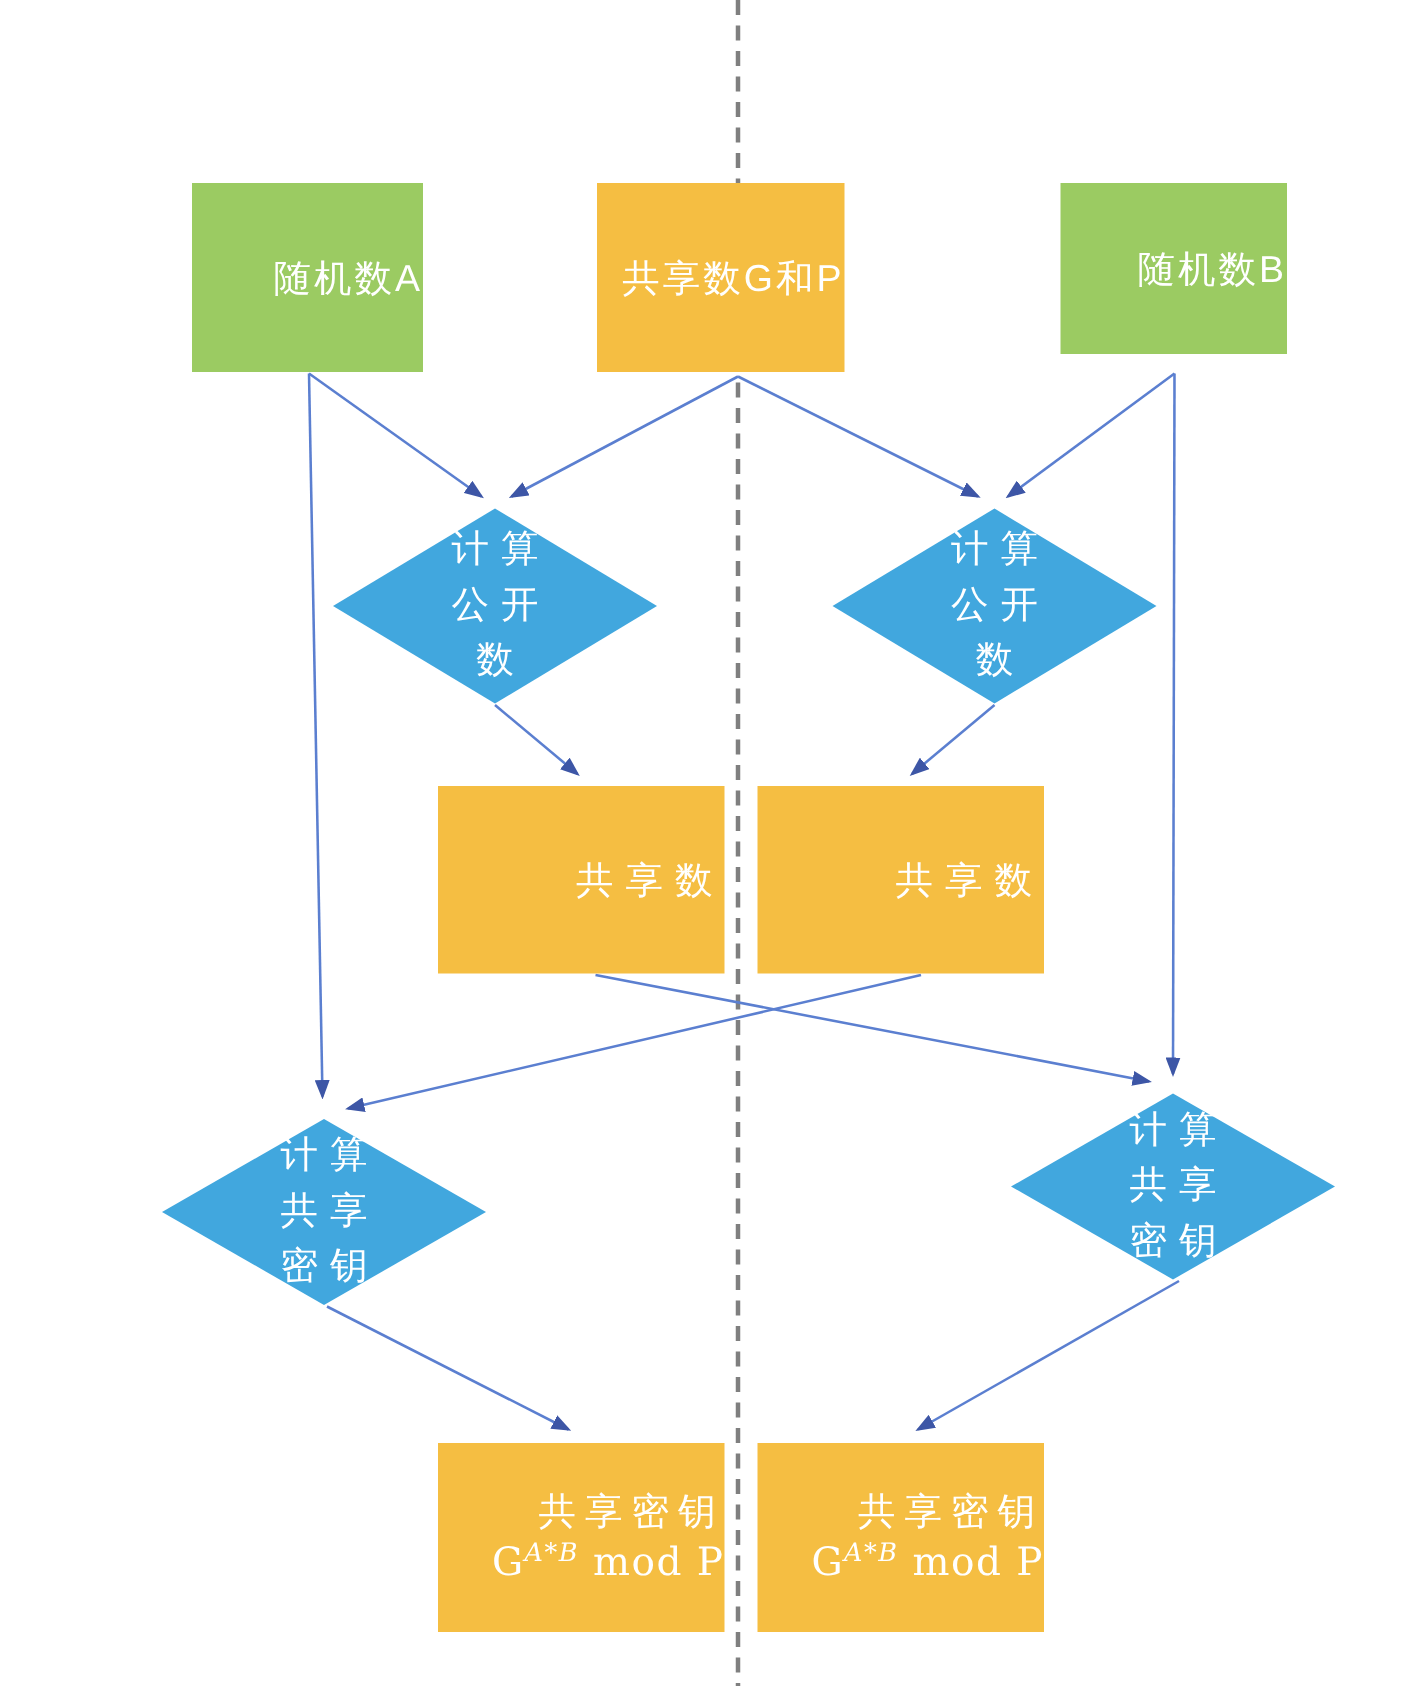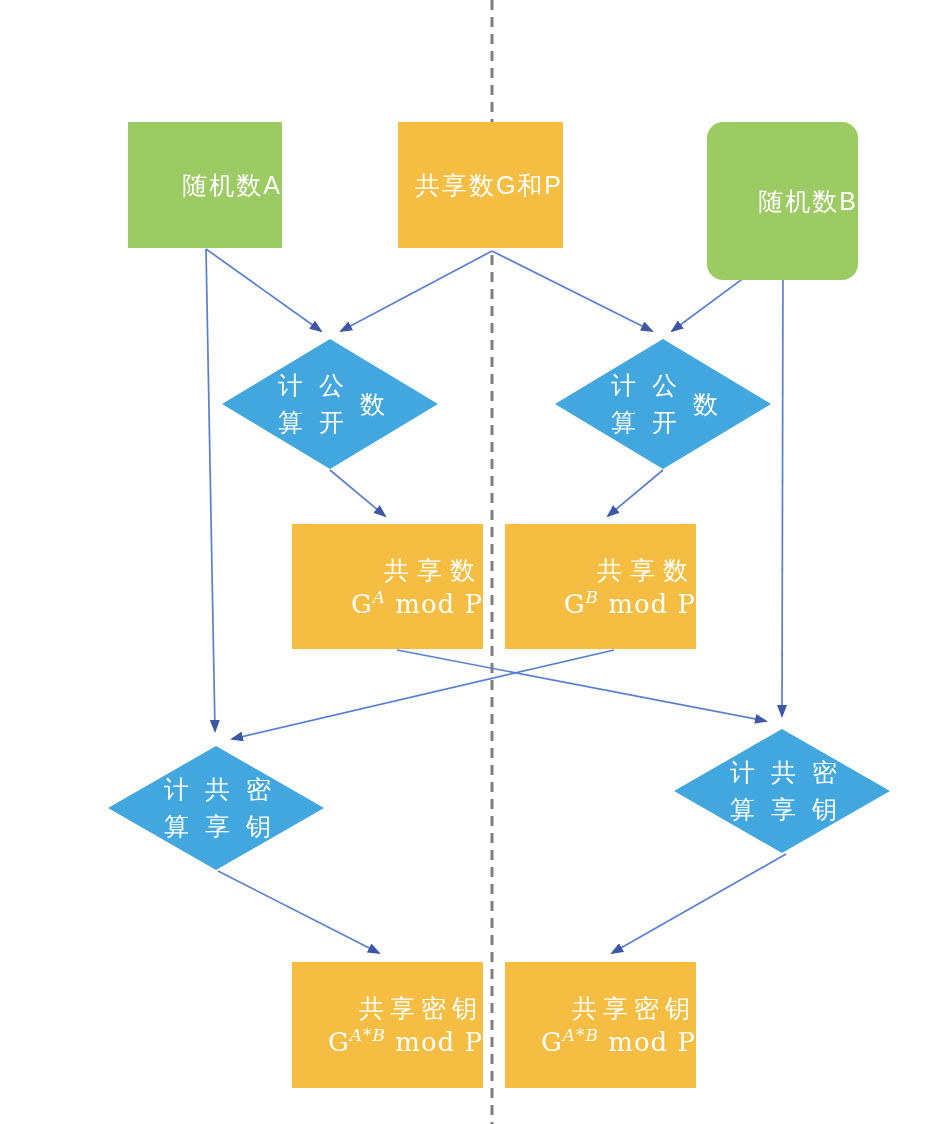--- a/index.html
+++ b/index.html
@@ -18,21 +18,21 @@
   }
   #canvas{position:absolute;left:0;top:0;}
   .node{
     position:absolute;display:flex;flex-direction:column;align-items:flex-end;justify-content:center;
     color:var(--text);text-align:center;box-sizing:border-box;
   }
   .rect-green{background:var(--green);}
   .rect-orange{background:var(--orange);}
   .node-label{font-size:25px;letter-spacing:2px;padding-left:2px;}
   .diamond-text{
-    position:absolute;display:flex;flex-direction:row;align-items:center;justify-content:space-between;
+    position:absolute;display:flex;flex-direction:column;align-items:center;justify-content:flex-start;
     color:var(--text);text-align:center;pointer-events:none;
   }
   .diamond-line{font-size:25px;line-height:37px;letter-spacing:8px;padding-left:8px;}
   .box-title{font-size:25px;letter-spacing:8px;padding-left:8px;line-height:34px;margin-left:28px;}
   .formula{
     font-family:"DejaVu Serif", serif;font-size:26px;line-height:34px;letter-spacing:1px;
   }
   .formula sup{font-size:17px;font-style:italic;line-height:0;}
   svg .arrow{stroke:var(--arrow-line);stroke-width:1.7;fill:none;}
   svg .diamond{fill:var(--blue);}
@@ -72,44 +72,42 @@
 </svg>
 
 <div class="node rect-green" style="left:128px;top:122px;width:154px;height:126px;">
   <span class="node-label">随机数A</span>
 </div>
 
 <div class="node rect-orange" style="left:398px;top:122px;width:165px;height:126px;">
   <span class="node-label">共享数G和P</span>
 </div>
 
-<div class="node rect-green" style="left:707px;top:122px;width:151px;height:158px;border-radius:16px;">
+<div class="node rect-green" style="left:707px;top:122px;width:151px;height:114px;">
   <span class="node-label">随机数B</span>
 </div>
 
 <div class="diamond-text" style="left:270px;top:348px;width:120px;height:112px;">
   <span class="diamond-line">计算</span>
   <span class="diamond-line">公开</span>
   <span class="diamond-line">数</span>
 </div>
 
 <div class="diamond-text" style="left:603px;top:348px;width:120px;height:112px;">
   <span class="diamond-line">计算</span>
   <span class="diamond-line">公开</span>
   <span class="diamond-line">数</span>
 </div>
 
 <div class="node rect-orange" style="left:292px;top:524px;width:191px;height:125px;">
   <span class="box-title">共享数</span>
-  <span class="formula"><span>G</span><sup>A</sup><span> mod P</span></span>
 </div>
 
 <div class="node rect-orange" style="left:505px;top:524px;width:191px;height:125px;">
   <span class="box-title">共享数</span>
-  <span class="formula"><span>G</span><sup>B</sup><span> mod P</span></span>
 </div>
 
 <div class="diamond-text" style="left:156px;top:752px;width:120px;height:112px;">
   <span class="diamond-line">计算</span>
   <span class="diamond-line">共享</span>
   <span class="diamond-line">密钥</span>
 </div>
 
 <div class="diamond-text" style="left:722px;top:735px;width:120px;height:112px;">
   <span class="diamond-line">计算</span>

